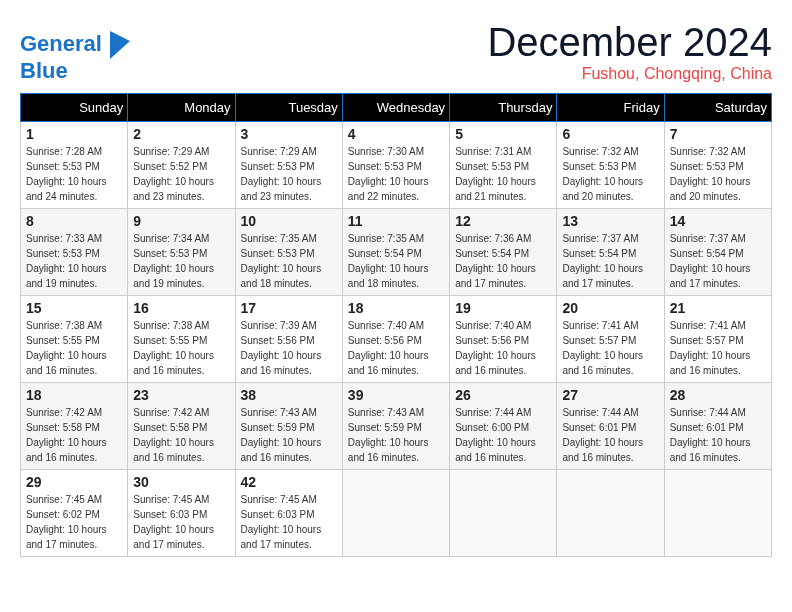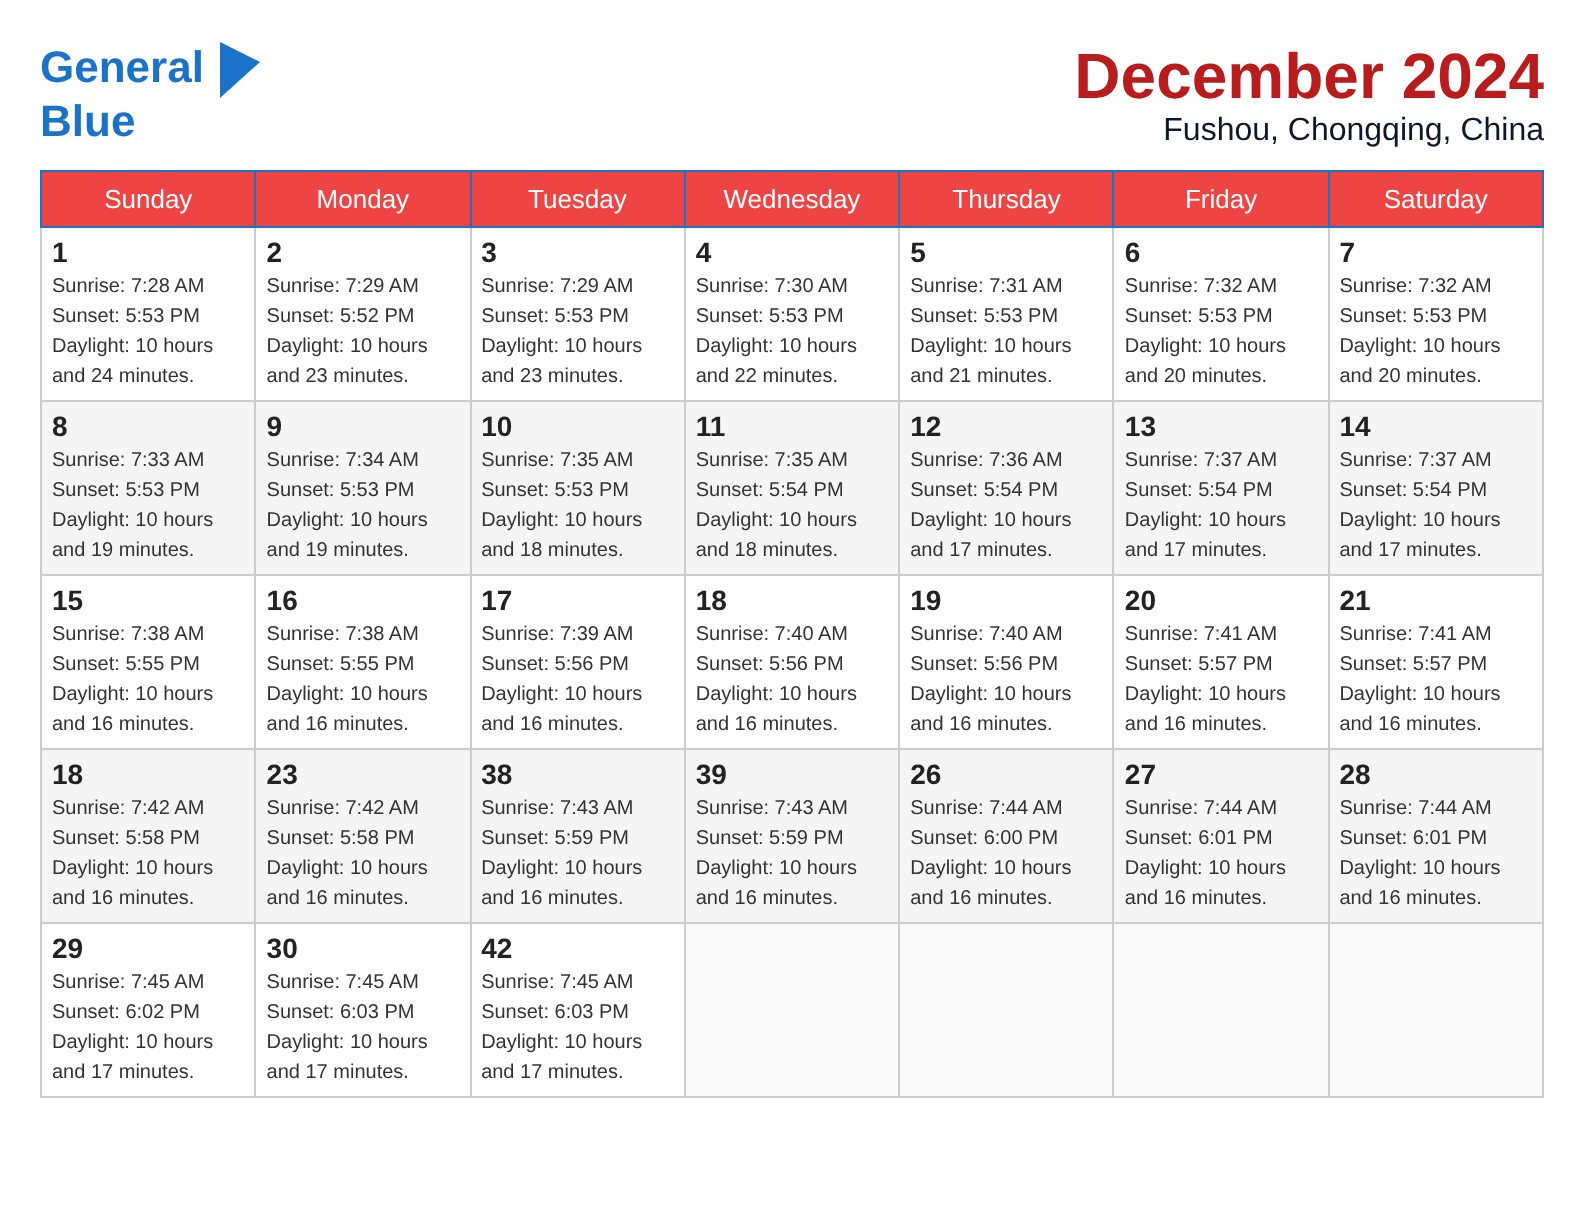--- a/index.html
+++ b/index.html
@@ -6,21 +6,21 @@
     body {
       font-family: Arial, sans-serif;
       background: #fff;
       width: 792px;
       min-height: 612px;
       padding: 20px;
     }
     .header {
       display: flex;
       justify-content: space-between;
-      align-items: center;
+      align-items: flex-end;
       margin-bottom: 10px;
     }
     .logo {
       display: flex;
       align-items: center;
     }
     .logo-text {
       font-size: 22px;
       font-weight: bold;
       color: #333;
@@ -31,38 +31,38 @@
     }
     .logo-icon {
       width: 20px;
       height: 28px;
       margin-left: 2px;
     }
     .title-block {
       text-align: right;
     }
     .month-title {
-      font-size: 32px;
-      font-weight: bold;
-      color: #b91c1c;
+      font-size: 40px;
+      font-weight: normal;
+      color: #0f172a;
     }
     .location {
       font-size: 16px;
-      color: #0f172a;
+      color: #ef4444;
     }
     .calendar {
       width: 100%;
       border-collapse: collapse;
       font-size: 11px;
     }
     .calendar th {
-      background: #ef4444;
+      background: #000000;
       color: #fff;
       padding: 6px 4px;
-      text-align: center;
+      text-align: right;
       font-size: 13px;
       font-weight: normal;
       border: 1px solid #1a73c9;
     }
     .calendar td {
       border: 1px solid #ccc;
       vertical-align: top;
       padding: 4px 5px;
       width: 107px;
       height: 80px;

